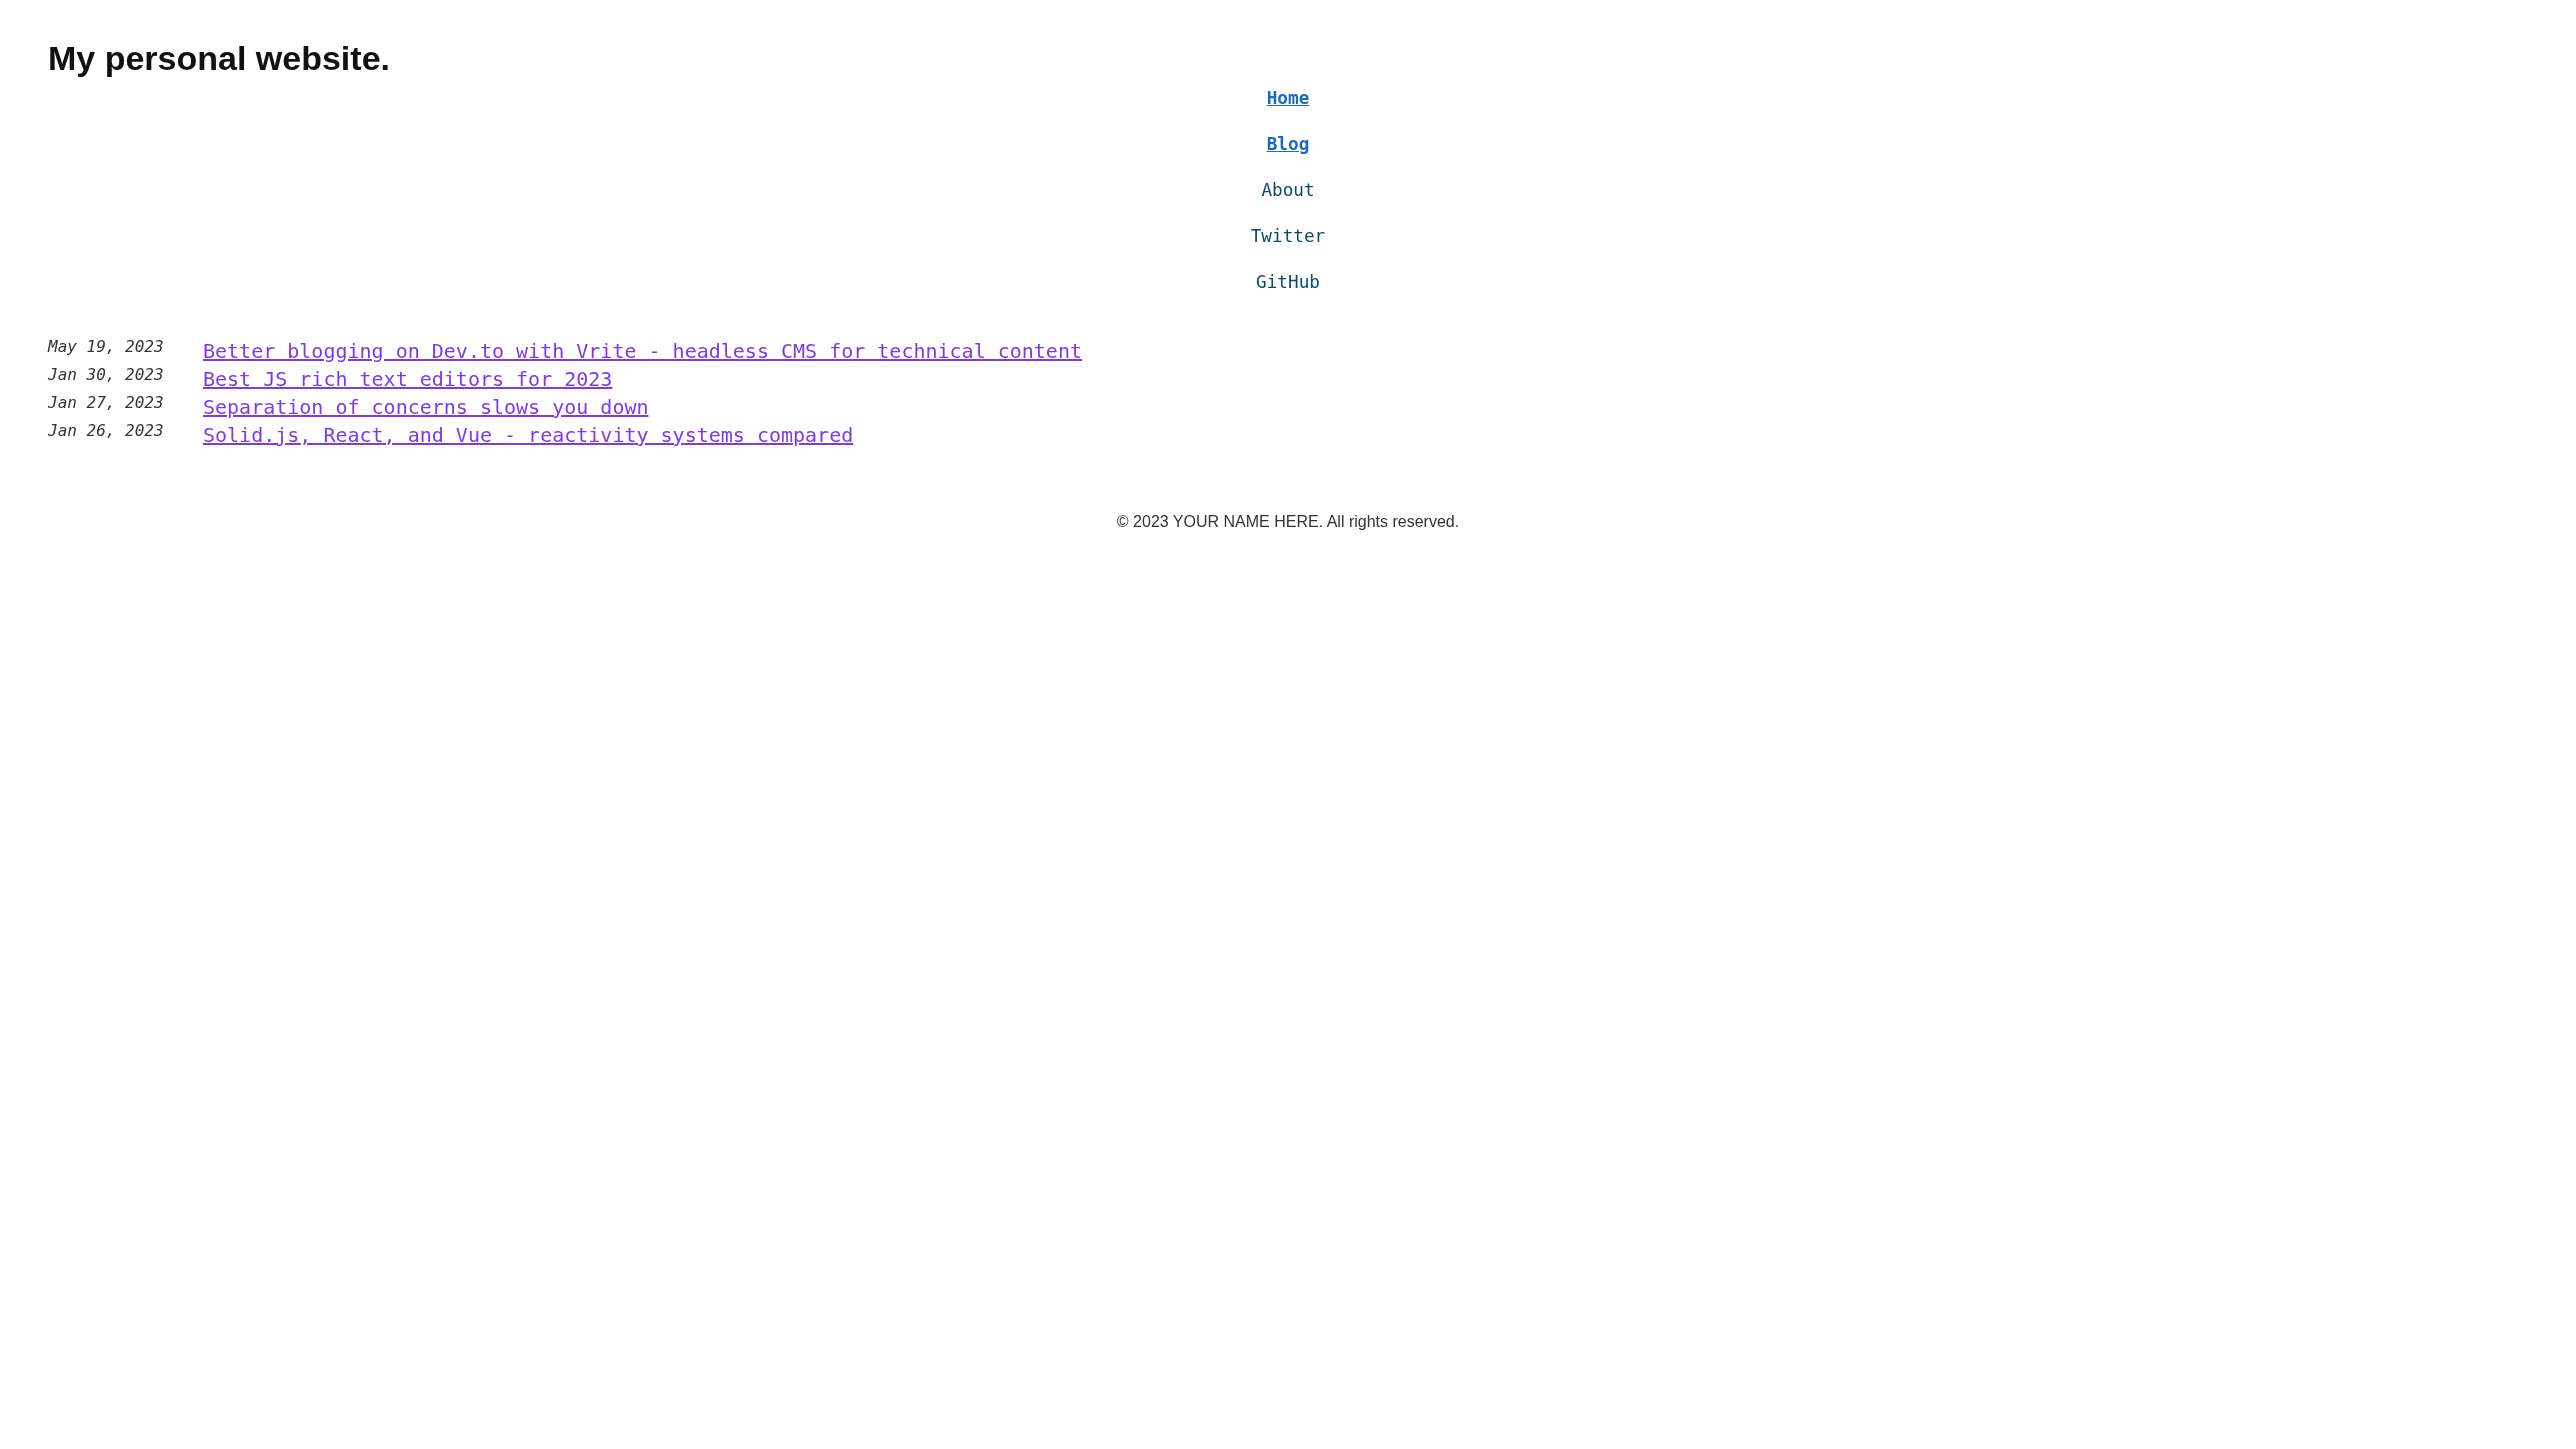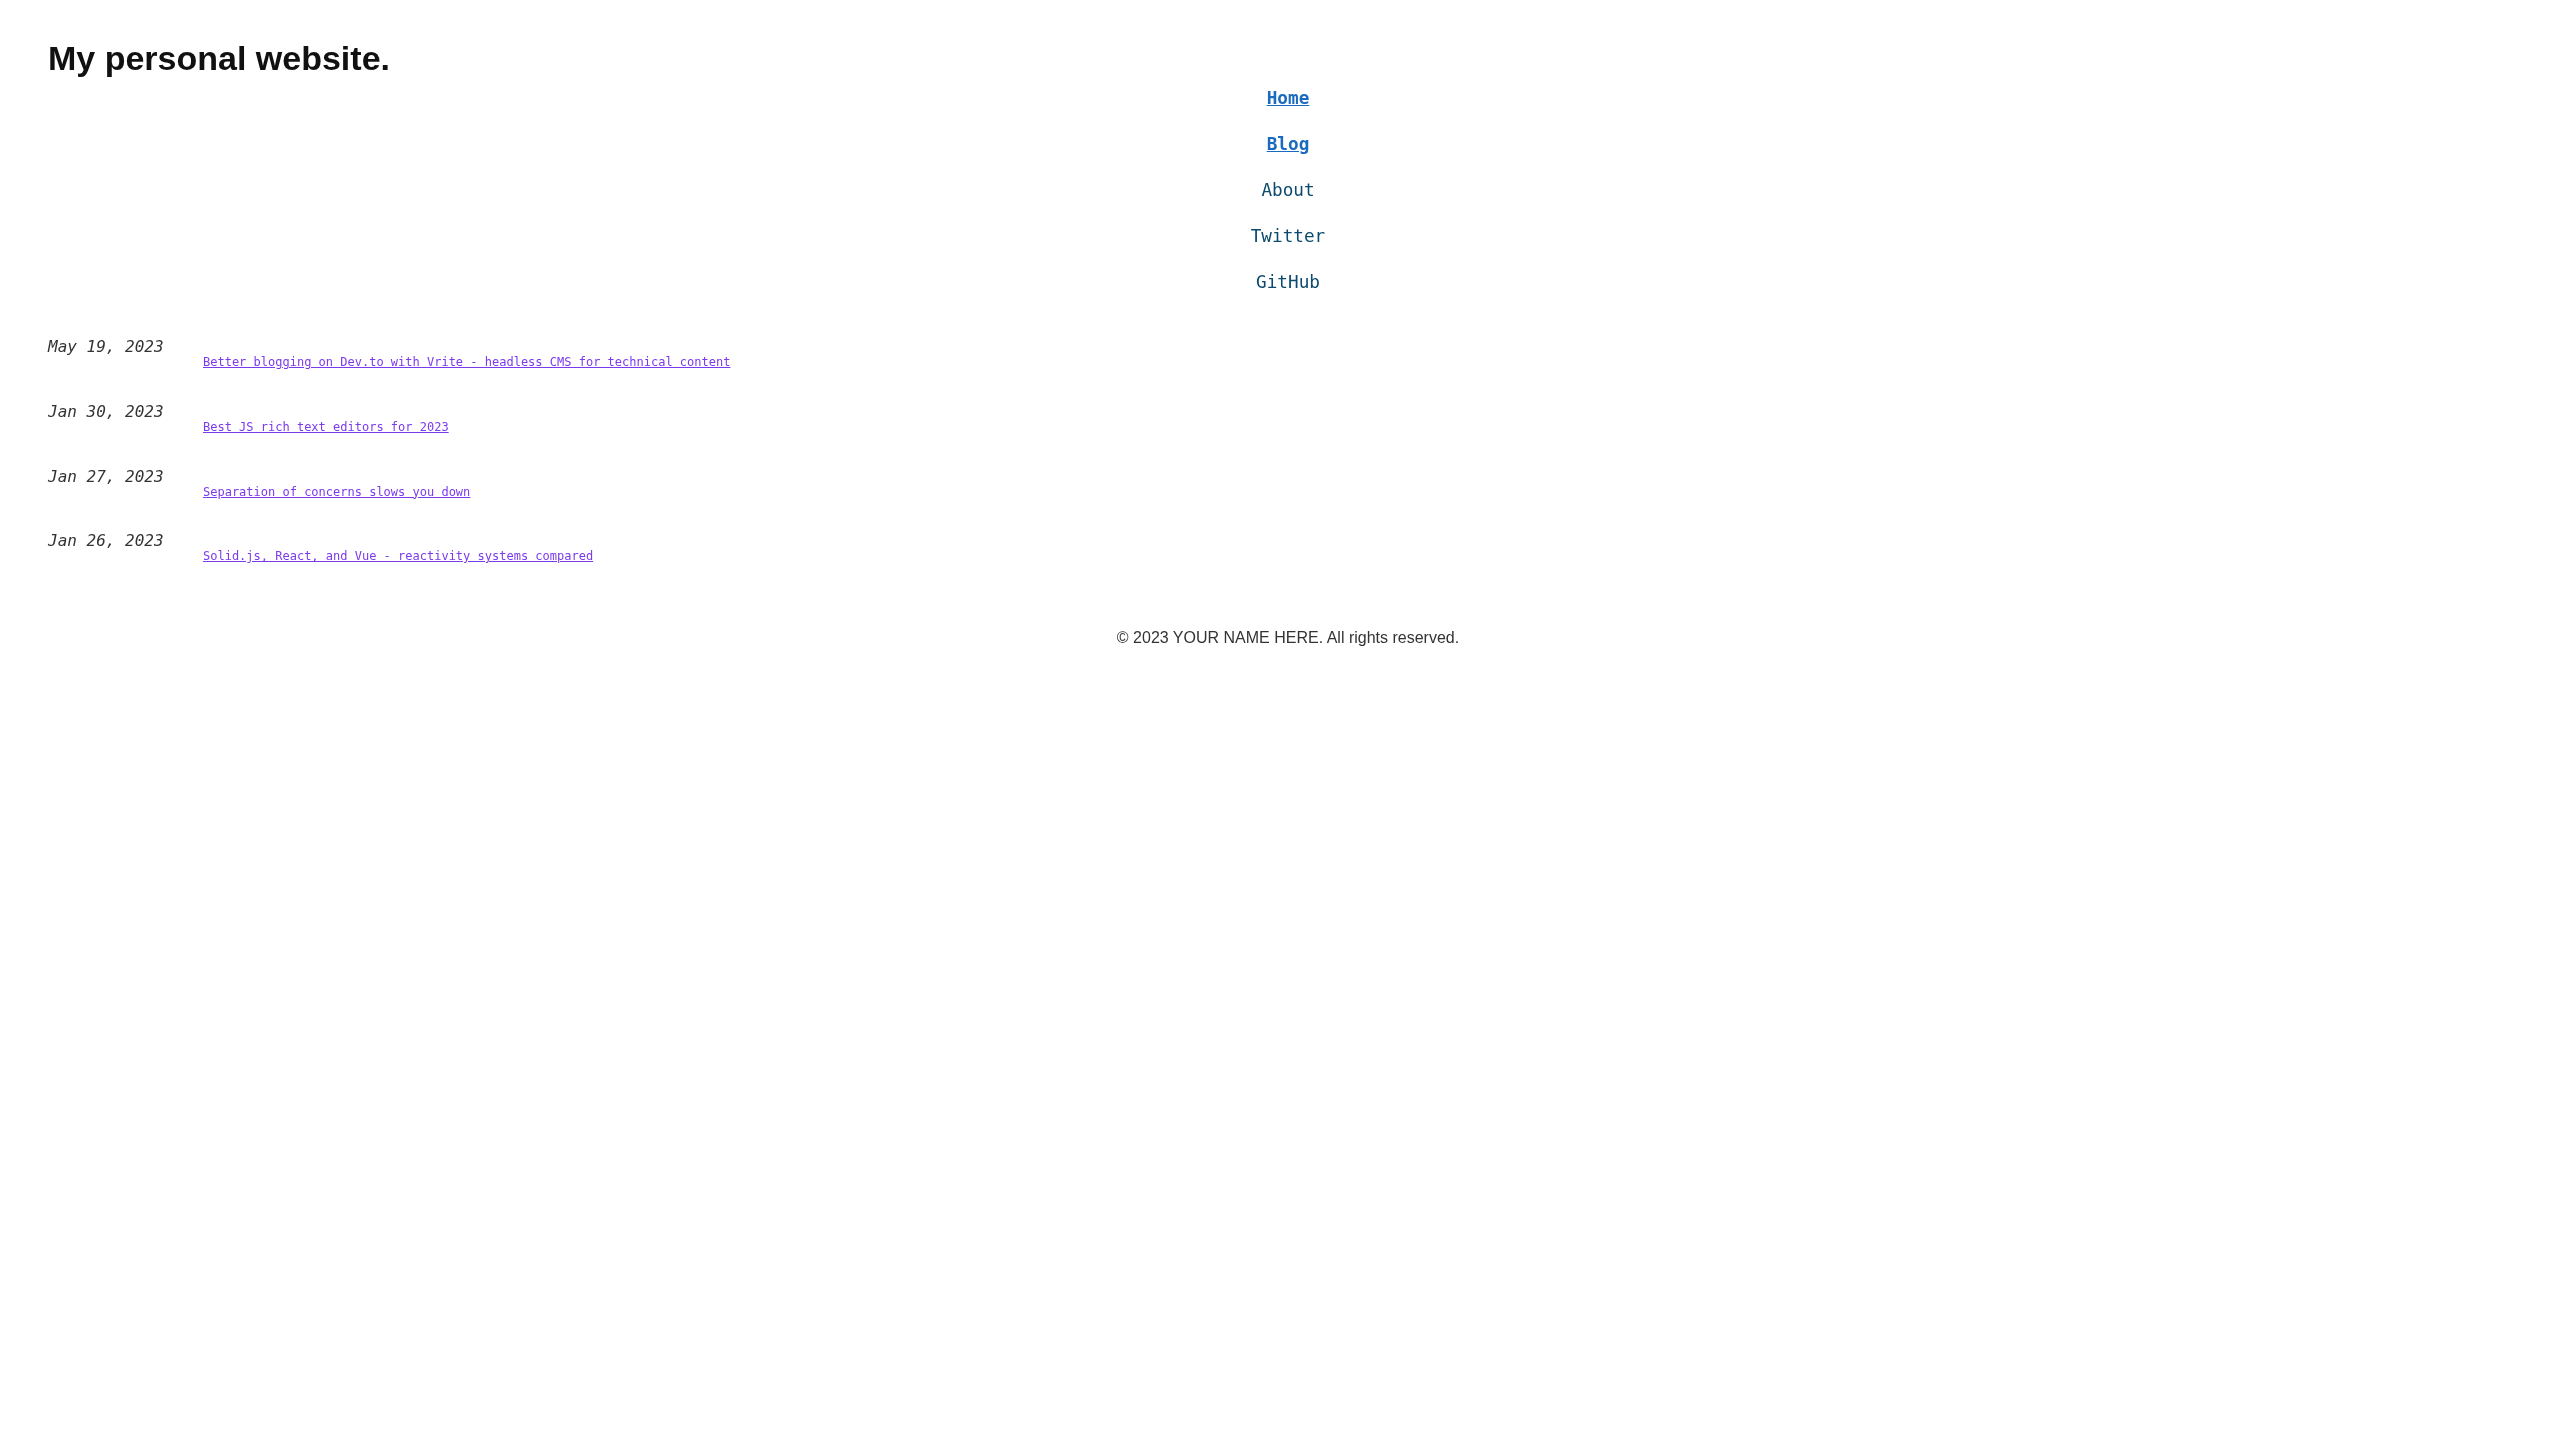--- a/index.html
+++ b/index.html
@@ -40,46 +40,45 @@
 
     nav a.active {
       font-weight: 700;
       text-decoration: underline;
       color: #1a6bbf;
     }
 
     .blog-list {
       display: flex;
       flex-direction: column;
-      gap: 31px;
+      gap: 0;
       margin-bottom: 64px;
     }
 
     .blog-entry {
       display: flex;
       align-items: flex-start;
       gap: 26px;
     }
 
     .blog-date {
       font-size: 16px;
       font-style: italic;
       color: #333333;
       white-space: nowrap;
       font-family: monospace, 'Courier New';
       min-width: 129px;
     }
 
     .blog-link {
-      font-size: 12px;
+      font-size: 20px;
       color: #7c3aed;
       text-decoration: underline;
       font-family: monospace, 'Courier New';
       line-height: 1.4;
-      margin-top: 17px;
     }
 
     footer {
       text-align: center;
       font-size: 16px;
       color: #333333;
       font-family: -apple-system, BlinkMacSystemFont, 'Segoe UI', sans-serif;
       margin-top: 20px;
     }
   </style>

